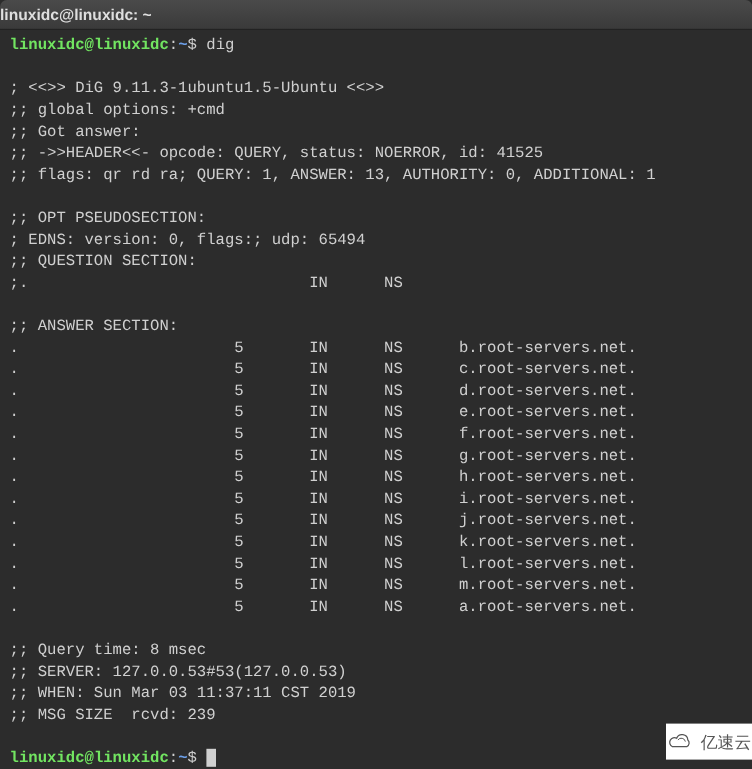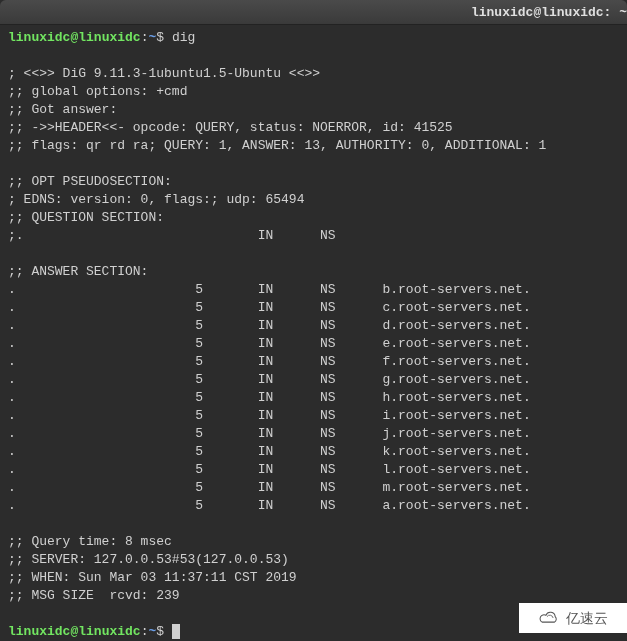--- a/index.html
+++ b/index.html
@@ -14,24 +14,24 @@
       font-family: 'DejaVu Sans Mono', 'Courier New', monospace;
       font-size: 13px;
       line-height: 18px;
       overflow: hidden;
       position: relative;
     }
     .titlebar {
       height: 25px;
       background: linear-gradient(to bottom, #4a4a4a, #3a3a3a);
       color: #dfdfdf;
-      font-family: Liberation Mono, monospace;
+      font-family: Liberation Sans, sans-serif;
       font-size: 13px;
       font-weight: bold;
-      text-align: right;
+      text-align: left;
       line-height: 25px;
       border-top-left-radius: 6px;
       border-top-right-radius: 6px;
       border-bottom: 1px solid #222;
     }
     .terminal {
       padding: 4px 8px;
       white-space: pre;
       color: #d0d0d0;
     }
@@ -42,21 +42,21 @@
     .prompt-dollar { color: #d0d0d0; }
     .line { display: block; min-height: 18px; font-family: Liberation Mono, monospace; }
     .watermark {
       position: absolute;
       bottom: 8px;
       right: 0;
       background: #fff;
       color: #555;
       font-family: sans-serif;
       font-size: 14px;
-      padding: 6px 19px;
+      padding: 6px 1px;
       display: flex;
       align-items: center;
       gap: 6px;
     }
     .watermark svg { width: 22px; height: 18px; }
     .cursor {
       display: inline-block;
       width: 8px;
       height: 15px;
       background: #d0d0d0;

